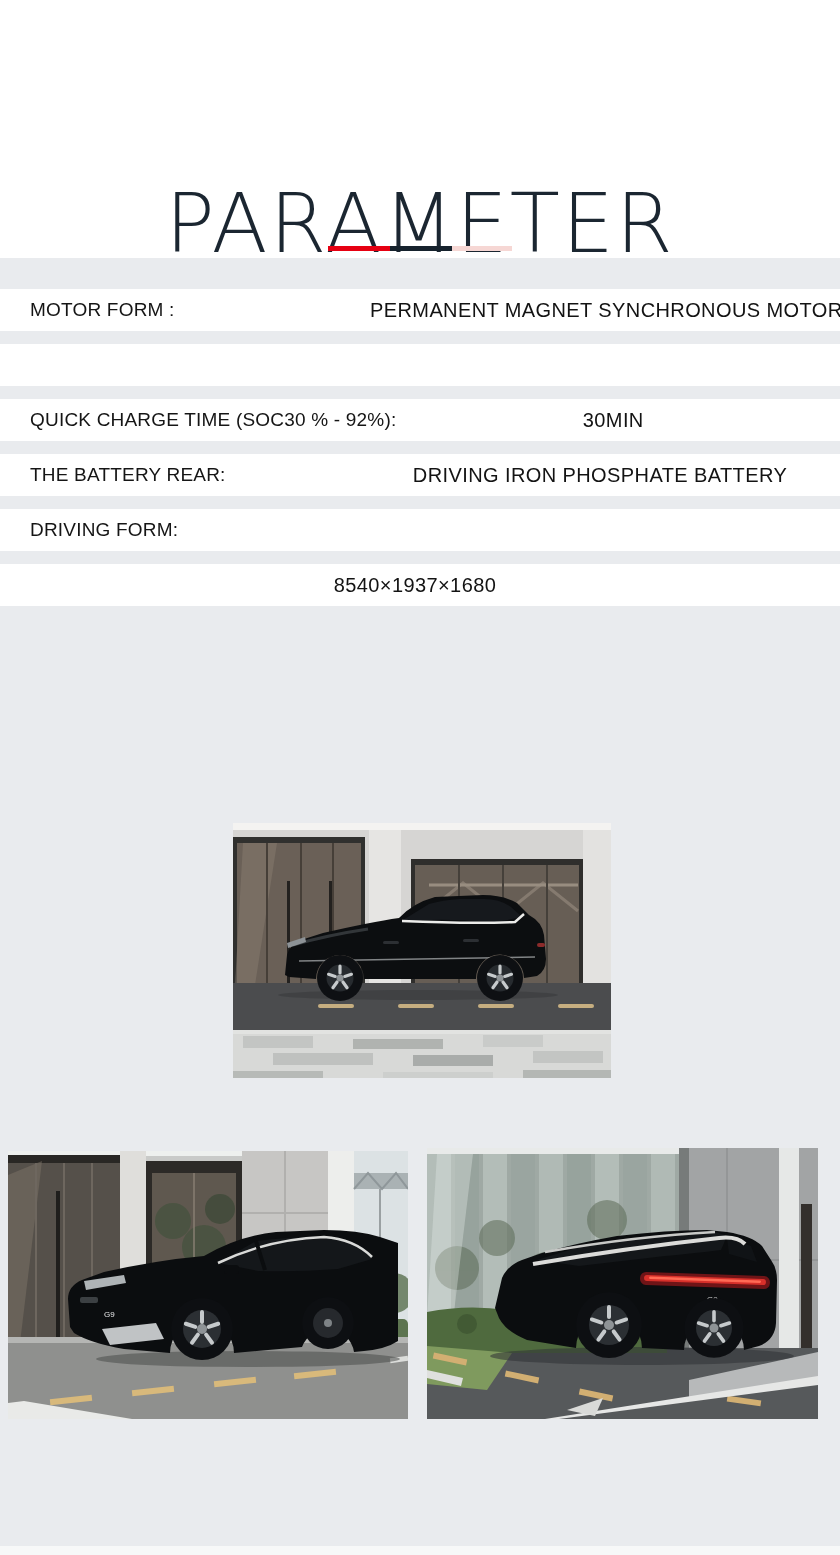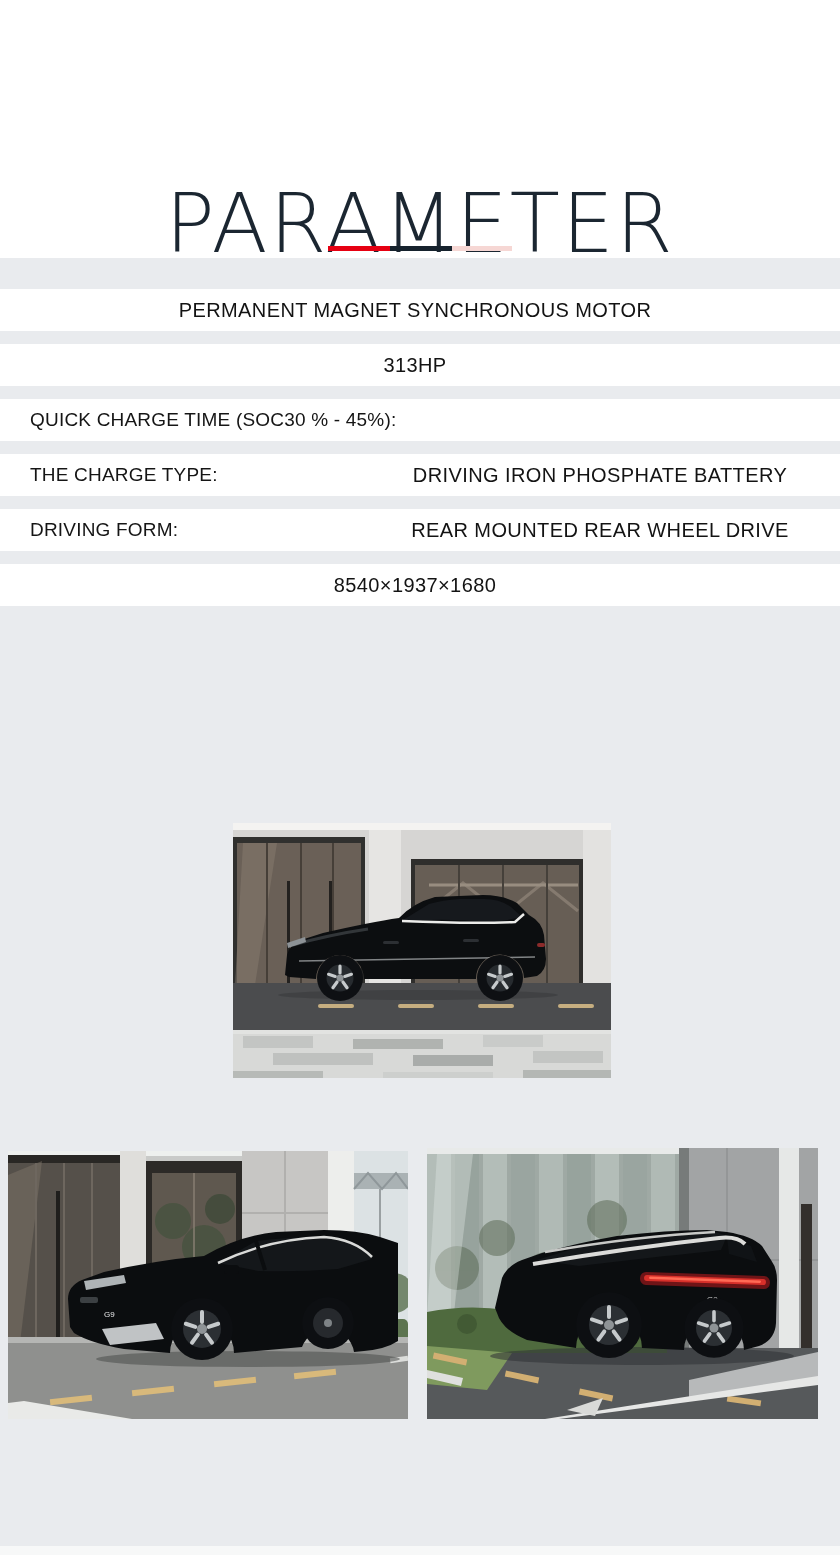--- a/index.html
+++ b/index.html
@@ -50,35 +50,35 @@
     <h1 class="page-title">PARAMETER</h1>
     <div class="divider">
       <span class="seg-red"></span>
       <span class="seg-navy"></span>
       <span class="seg-pink"></span>
     </div>
   </header>
 
   <section class="spec-table">
     <div class="spec-row">
+      <span class="spec-label">MOTOR FORM :</span>
       <span class="spec-value">PERMANENT MAGNET SYNCHRONOUS MOTOR</span>
     </div>
     <div class="spec-row">
-      <span class="spec-value">313HP</span>
-    </div>
-    <div class="spec-row">
-      <span class="spec-label">QUICK CHARGE TIME (SOC30 % - 45%):</span>
-    </div>
-    <div class="spec-row">
-      <span class="spec-label">THE CHARGE TYPE:</span>
+    </div>
+    <div class="spec-row">
+      <span class="spec-label">QUICK CHARGE TIME (SOC30 % - 92%):</span>
+      <span class="spec-value">30MIN</span>
+    </div>
+    <div class="spec-row">
+      <span class="spec-label">THE BATTERY REAR:</span>
       <span class="spec-value">DRIVING IRON PHOSPHATE BATTERY</span>
     </div>
     <div class="spec-row">
       <span class="spec-label">DRIVING FORM:</span>
-      <span class="spec-value">REAR MOUNTED REAR WHEEL DRIVE</span>
     </div>
     <div class="spec-row">
       <span class="spec-value">8540×1937×1680</span>
     </div>
   </section>
 
   <div class="photo photo-main">
     <svg viewBox="0 0 378 255" preserveAspectRatio="none">
       <defs>
         <g id="mw">

